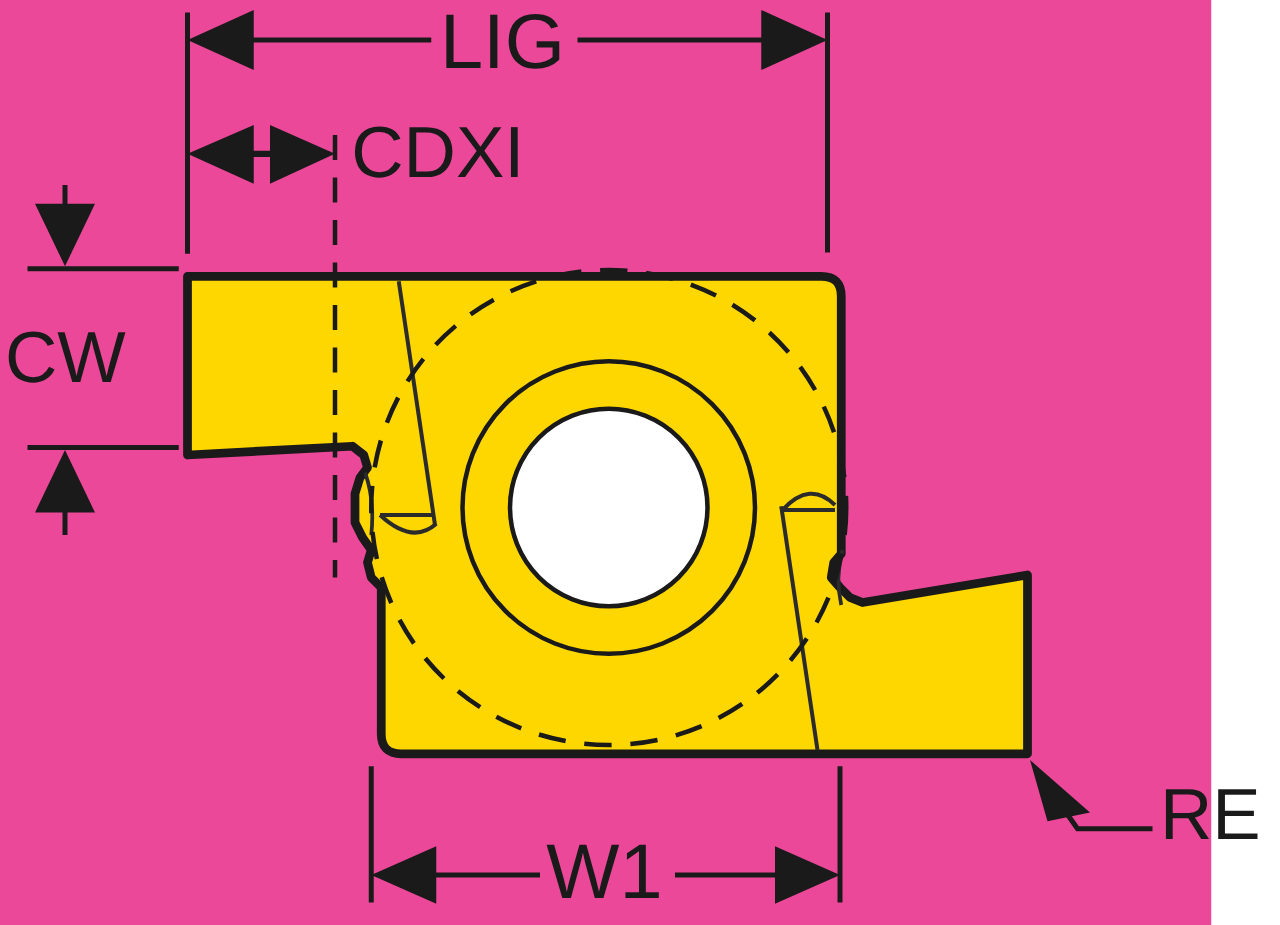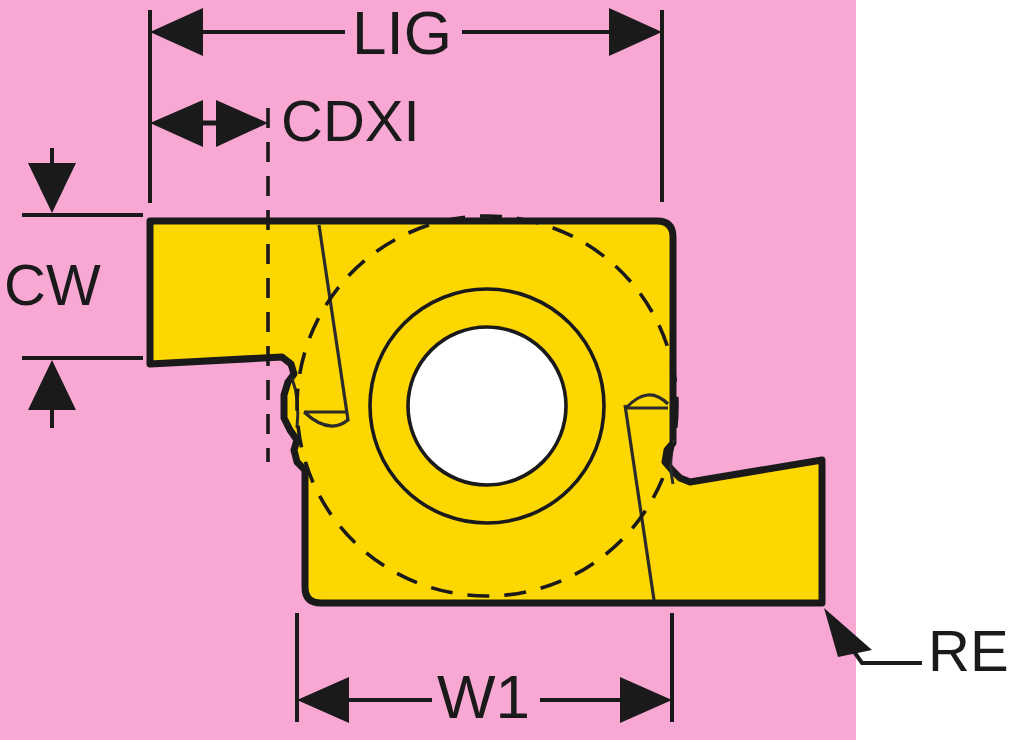--- a/index.html
+++ b/index.html
@@ -8,23 +8,23 @@
     background: #ffffff;
   }
   body {
     width: 1024px;
     height: 740px;
     font-family: "Liberation Sans", sans-serif;
     overflow: hidden;
   }
   #stage {
     position: relative;
-    width: 856px;
+    width: 969px;
     height: 740px;
-    background: #f9a8d4;
+    background: #ec4899;
   }
   svg#drawing {
     display: block;
     width: 1024px;
     height: 740px;
   }
   .dim-label {
     font-family: "Liberation Sans", sans-serif;
     font-weight: 400;
     fill: #1a1a1a;

